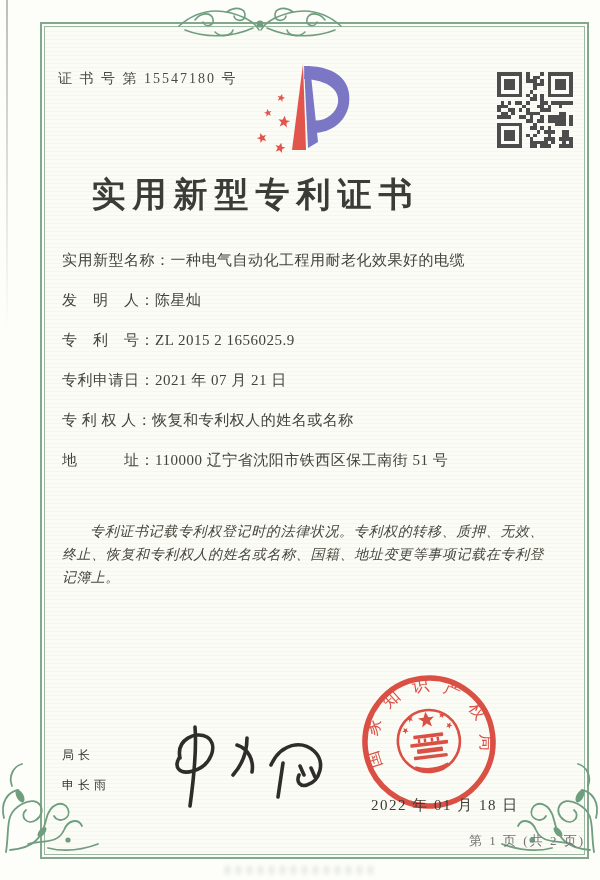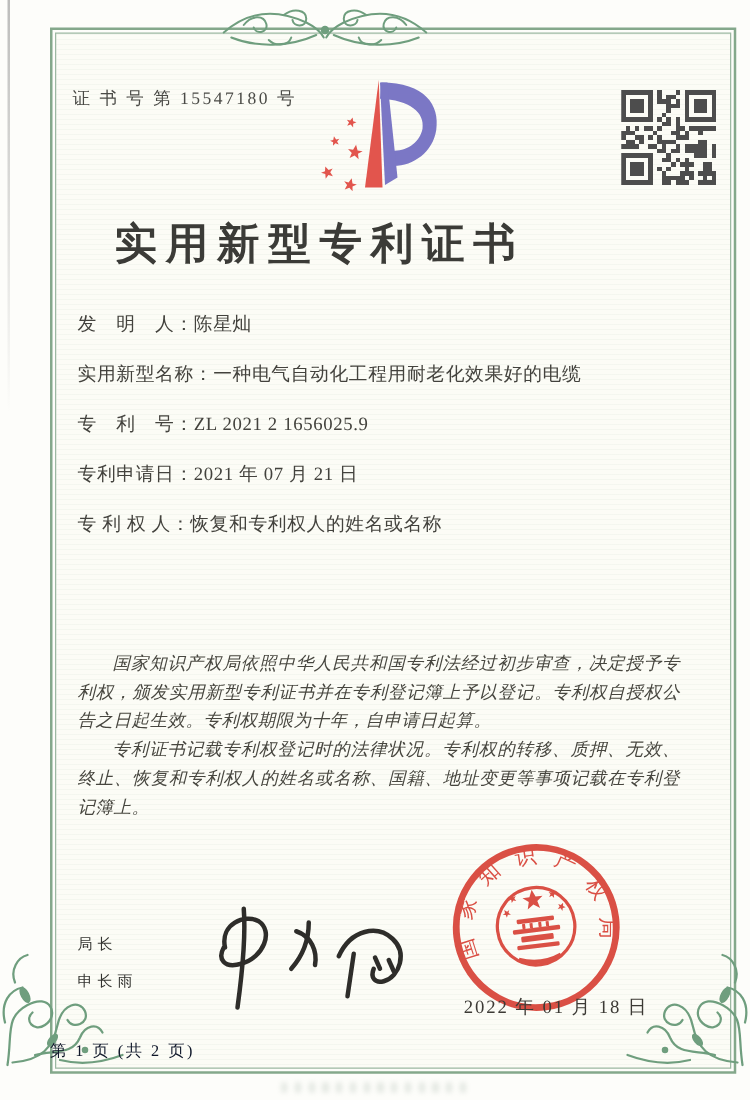--- a/index.html
+++ b/index.html
@@ -30,22 +30,22 @@
   .paras{position:absolute;left:62px;top:520px;width:482px;font-size:14px;
          line-height:23px;text-align:justify;color:#47463f;font-style:italic;letter-spacing:.4px;}
   .paras p{margin:0;text-indent:2em;}
   
   .signer{position:absolute;left:62px;top:740px;font-family:"Liberation Sans","DejaVu Sans",sans-serif;
           font-size:12px;letter-spacing:4px;color:#333330;line-height:30px;}
   .signature{position:absolute;left:150px;top:722px;width:195px;height:88px;}
   .seal{position:absolute;left:358px;top:671px;width:142px;height:142px;opacity:.93;}
   .seal-date{position:absolute;left:371px;top:796px;font-size:15px;letter-spacing:1.5px;
              color:#3c3a35;z-index:5;}
-  .footer{position:absolute;left:40px;top:832px;width:545px;text-align:left;
-          font-size:13px;letter-spacing:2px;color:#0f172a;}
+  .footer{position:absolute;left:40px;top:832px;width:545px;text-align:right;
+          font-size:13px;letter-spacing:2px;color:#737373;}
   .smudge{position:absolute;left:225px;top:866px;width:150px;height:8px;opacity:.35;
           background:repeating-linear-gradient(90deg,rgba(110,135,115,.5) 0 5px,rgba(0,0,0,0) 5px 11px);
           filter:blur(2px);}
   
   .orn-top{position:absolute;left:175px;top:2px;width:170px;height:42px;}
   .orn-bl{position:absolute;left:-2px;top:752px;width:108px;height:108px;}
   .orn-br{position:absolute;left:494px;top:752px;width:108px;height:108px;transform:scaleX(-1);}
 </style>
 </head>
 <body>
@@ -251,29 +251,29 @@
       <rect x="60" y="4" width="20" height="20" fill="#fcfcf6"></rect>
       <rect x="64" y="8" width="12" height="12" fill="#4d4d4d"></rect>
       <rect x="0" y="56" width="28" height="28" fill="#4d4d4d"></rect>
       <rect x="4" y="60" width="20" height="20" fill="#fcfcf6"></rect>
       <rect x="8" y="64" width="12" height="12" fill="#4d4d4d"></rect>
     </svg>
 
   <div class="title">实用新型专利证书</div>
 
   <div class="fields">
+    <div class="field-row"><span>实用新型名称：</span><span>一种电气自动化工程用耐老化效果好的电缆</span></div>
     <div class="field-row"><span>发　明　人：</span><span>陈星灿</span></div>
-    <div class="field-row"><span>实用新型名称：</span><span>一种电气自动化工程用耐老化效果好的电缆</span></div>
-    <div class="field-row"><span>专　利　号：</span><span>ZL 2021 2 1656025.9</span></div>
+    <div class="field-row"><span>专　利　号：</span><span>ZL 2015 2 1656025.9</span></div>
     <div class="field-row"><span>专利申请日：</span><span>2021 年 07 月 21 日</span></div>
     <div class="field-row"><span>专 利 权 人：</span><span>恢复和专利权人的姓名或名称</span></div>
+    <div class="field-row"><span>地　　　址：</span><span>110000  辽宁省沈阳市铁西区保工南街 51 号</span></div>
   </div>
 
   <div class="paras">
-    <p>国家知识产权局依照中华人民共和国专利法经过初步审查，决定授予专利权，颁发实用新型专利证书并在专利登记簿上予以登记。专利权自授权公告之日起生效。专利权期限为十年，自申请日起算。</p>
     <p>专利证书记载专利权登记时的法律状况。专利权的转移、质押、无效、终止、恢复和专利权人的姓名或名称、国籍、地址变更等事项记载在专利登记簿上。</p>
   </div>
 
   <div class="signer">
     <div>局长</div>
     <div>申长雨</div>
   </div>
 
   <svg class="signature" viewBox="0 0 195 88">
     <g stroke="#2e2d2a" stroke-width="3.6" fill="none" stroke-linecap="round" stroke-linejoin="round">

